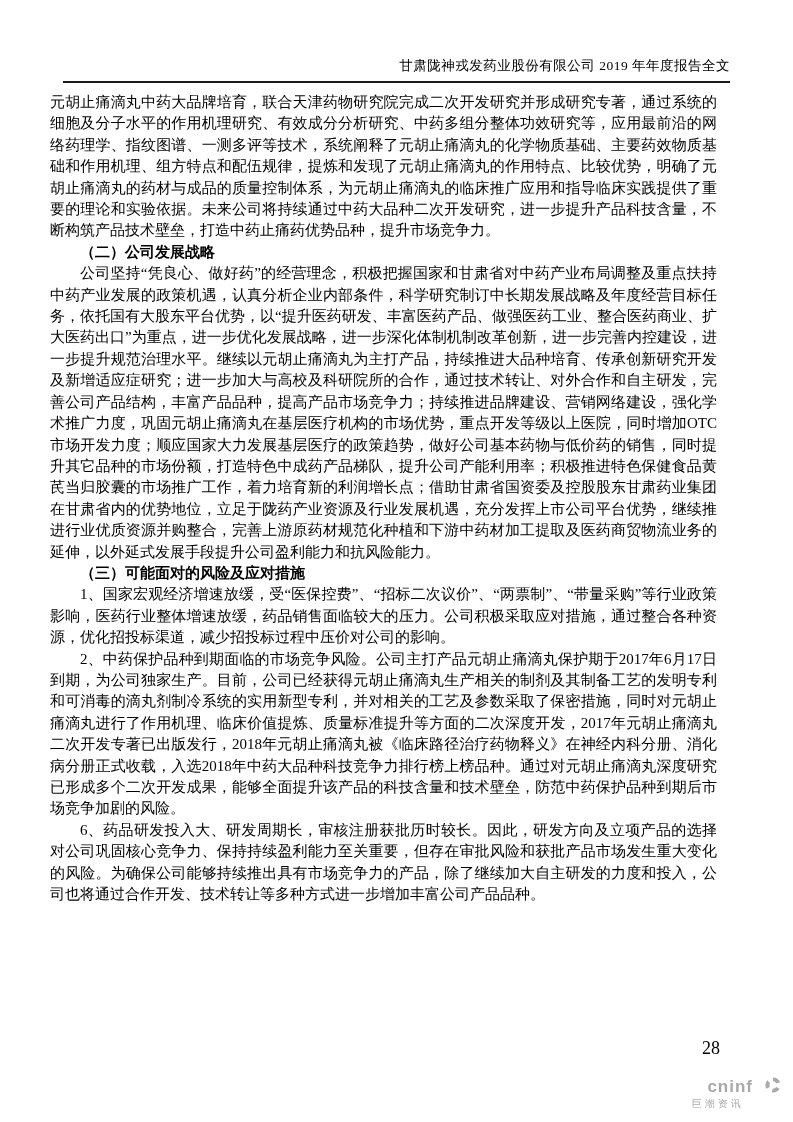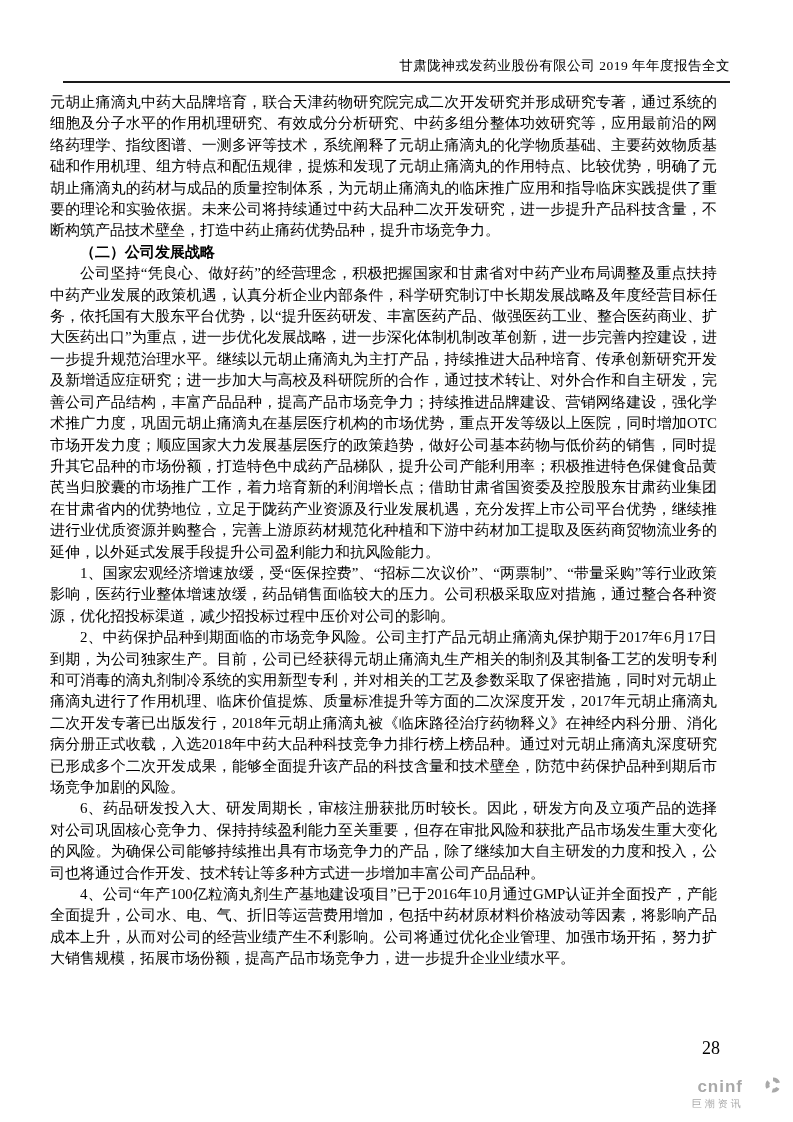--- a/index.html
+++ b/index.html
@@ -55,21 +55,21 @@
     right: 10px;
     color: #a9a9a9;
     text-align: center;
     line-height: 1;
     font-family: "Liberation Sans", sans-serif;
   }
   .cninfo-brand-row {
     display: flex;
     align-items: center;
     justify-content: flex-end;
-    gap: 20px;
+    gap: 10px;
   }
   .cninfo-wordmark {
     font-weight: bold;
     font-size: 17px;
     letter-spacing: 1px;
   }
   .cninfo-swirl { display: inline-block; }
   .cninfo-cn {
     font-size: 10px;
     letter-spacing: 3px;
@@ -87,24 +87,24 @@
 
 <div class="page">
 
   <div class="header-title">甘肃陇神戎发药业股份有限公司 2019 年年度报告全文</div>
   <div class="header-rule"></div>
 
   <div class="body-text">
     <p class="para">元胡止痛滴丸中药大品牌培育，联合天津药物研究院完成二次开发研究并形成研究专著，通过系统的细胞及分子水平的作用机理研究、有效成分分析研究、中药多组分整体功效研究等，应用最前沿的网络药理学、指纹图谱、一测多评等技术，系统阐释了元胡止痛滴丸的化学物质基础、主要药效物质基础和作用机理、组方特点和配伍规律，提炼和发现了元胡止痛滴丸的作用特点、比较优势，明确了元胡止痛滴丸的药材与成品的质量控制体系，为元胡止痛滴丸的临床推广应用和指导临床实践提供了重要的理论和实验依据。未来公司将持续通过中药大品种二次开发研究，进一步提升产品科技含量，不断构筑产品技术壁垒，打造中药止痛药优势品种，提升市场竞争力。</p>
     <p class="para-heading">（二）公司发展战略</p>
     <p class="para-indent">公司坚持“凭良心、做好药”的经营理念，积极把握国家和甘肃省对中药产业布局调整及重点扶持中药产业发展的政策机遇，认真分析企业内部条件，科学研究制订中长期发展战略及年度经营目标任务，依托国有大股东平台优势，以“提升医药研发、丰富医药产品、做强医药工业、整合医药商业、扩大医药出口”为重点，进一步优化发展战略，进一步深化体制机制改革创新，进一步完善内控建设，进一步提升规范治理水平。继续以元胡止痛滴丸为主打产品，持续推进大品种培育、传承创新研究开发及新增适应症研究；进一步加大与高校及科研院所的合作，通过技术转让、对外合作和自主研发，完善公司产品结构，丰富产品品种，提高产品市场竞争力；持续推进品牌建设、营销网络建设，强化学术推广力度，巩固元胡止痛滴丸在基层医疗机构的市场优势，重点开发等级以上医院，同时增加OTC市场开发力度；顺应国家大力发展基层医疗的政策趋势，做好公司基本药物与低价药的销售，同时提升其它品种的市场份额，打造特色中成药产品梯队，提升公司产能利用率；积极推进特色保健食品黄芪当归胶囊的市场推广工作，着力培育新的利润增长点；借助甘肃省国资委及控股股东甘肃药业集团在甘肃省内的优势地位，立足于陇药产业资源及行业发展机遇，充分发挥上市公司平台优势，继续推进行业优质资源并购整合，完善上游原药材规范化种植和下游中药材加工提取及医药商贸物流业务的延伸，以外延式发展手段提升公司盈利能力和抗风险能力。</p>
+    <p class="para-heading">（三）可能面对的风险及应对措施</p>
     <p class="para-indent">1、国家宏观经济增速放缓，受“医保控费”、“招标二次议价”、“两票制”、“带量采购”等行业政策影响，医药行业整体增速放缓，药品销售面临较大的压力。公司积极采取应对措施，通过整合各种资源，优化招投标渠道，减少招投标过程中压价对公司的影响。</p>
     <p class="para-indent">2、中药保护品种到期面临的市场竞争风险。公司主打产品元胡止痛滴丸保护期于2017年6月17日到期，为公司独家生产。目前，公司已经获得元胡止痛滴丸生产相关的制剂及其制备工艺的发明专利和可消毒的滴丸剂制冷系统的实用新型专利，并对相关的工艺及参数采取了保密措施，同时对元胡止痛滴丸进行了作用机理、临床价值提炼、质量标准提升等方面的二次深度开发，2017年元胡止痛滴丸二次开发专著已出版发行，2018年元胡止痛滴丸被《临床路径治疗药物释义》在神经内科分册、消化病分册正式收载，入选2018年中药大品种科技竞争力排行榜上榜品种。通过对元胡止痛滴丸深度研究已形成多个二次开发成果，能够全面提升该产品的科技含量和技术壁垒，防范中药保护品种到期后市场竞争加剧的风险。</p>
     <p class="para-indent">6、药品研发投入大、研发周期长，审核注册获批历时较长。因此，研发方向及立项产品的选择对公司巩固核心竞争力、保持持续盈利能力至关重要，但存在审批风险和获批产品市场发生重大变化的风险。为确保公司能够持续推出具有市场竞争力的产品，除了继续加大自主研发的力度和投入，公司也将通过合作开发、技术转让等多种方式进一步增加丰富公司产品品种。</p>
-    <p class="para-indent">4、公司“年产100亿粒滴丸剂生产基地建设项目”已于2016年10月通过GMP认证并全面投产，产能全面提升，公司水、电、气、折旧等运营费用增加，包括中药材原材料价格波动等因素，将影响产品成本上升，从而对公司的经营业绩产生不利影响。公司将通过优化企业管理、加强市场开拓，努力扩大销售规模，拓展市场份额，提高产品市场竞争力，进一步提升企业业绩水平。</p>
   </div>
 
   <div class="page-number">28</div>
 
   <div class="cninfo-logo">
     <div class="cninfo-brand-row">
       <span class="cninfo-wordmark">cninf</span>
       <span class="cninfo-swirl">
         <svg width="20" height="18" viewBox="0 0 24 24">
           <g fill="#a9a9a9">

